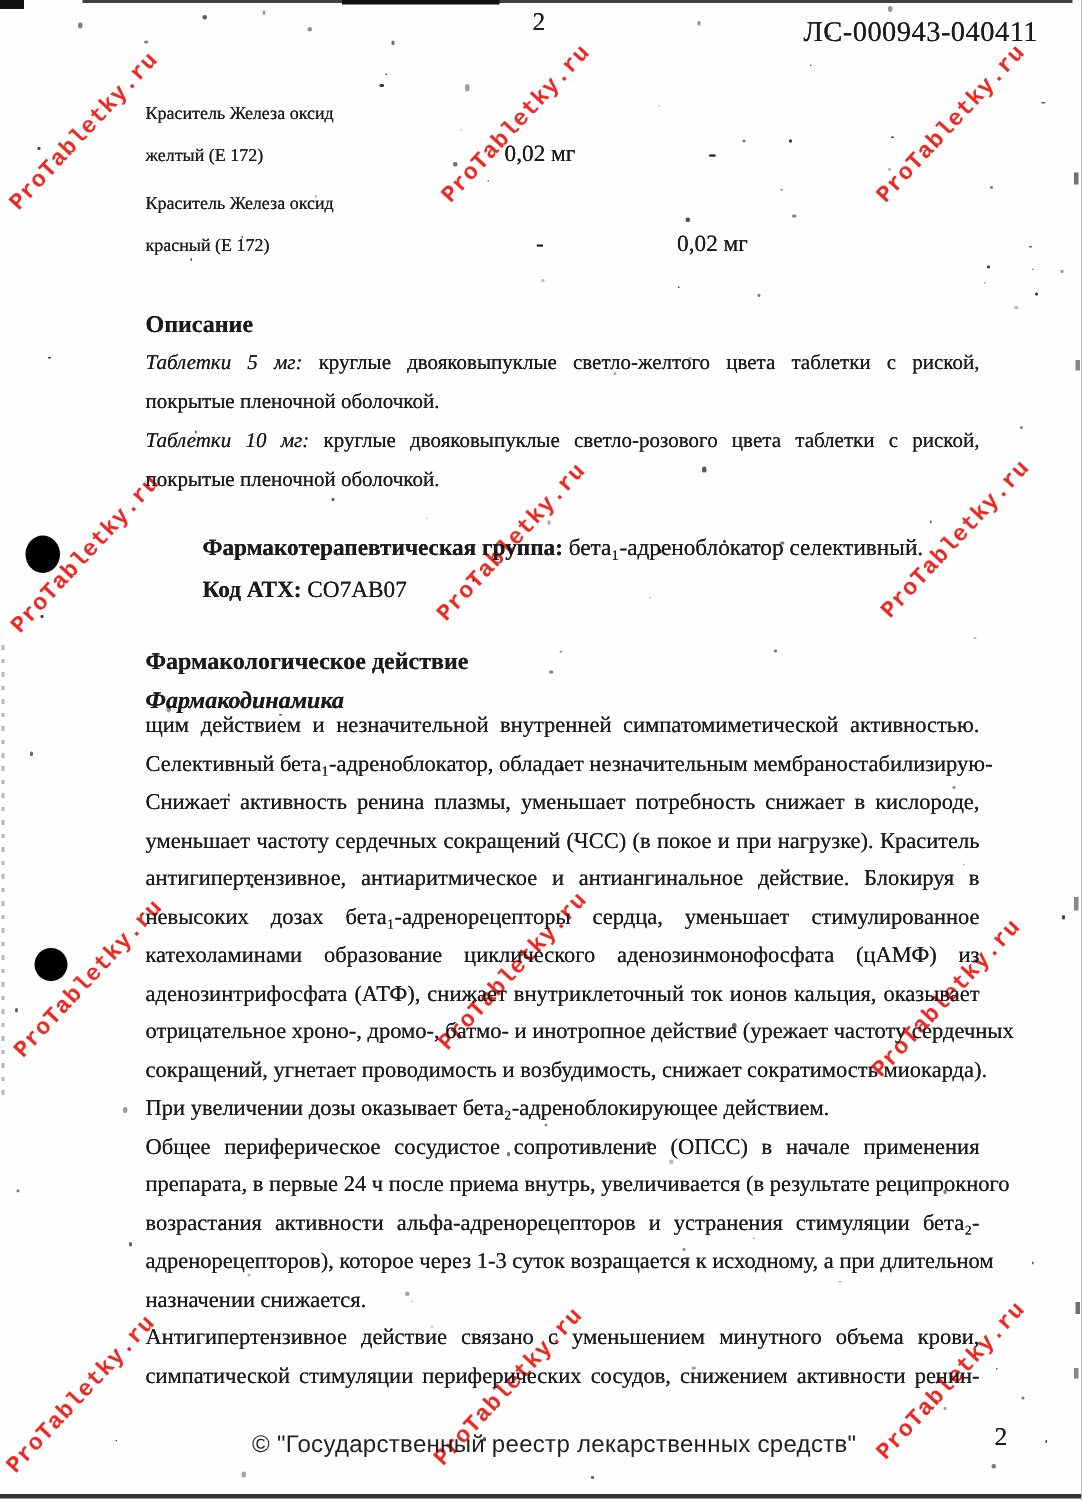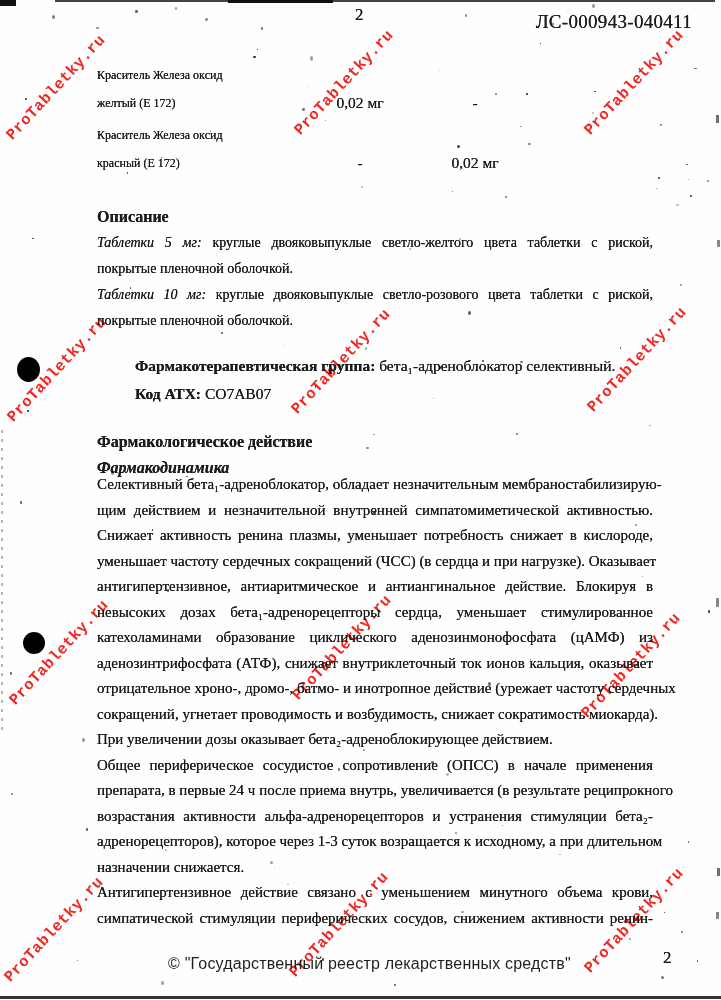--- a/index.html
+++ b/index.html
@@ -114,24 +114,24 @@
     <div class="gline txt"><span class="b">Фармакотерапевтическая группа:</span><span> бета₁-адреноблокатор селективный.</span></div>
   </div>
   <div class="abs flow" style="top:381px;">
     <div class="gline txt"><span class="b">Код АТХ:</span><span> СО7АВ07</span></div>
   </div>
 
   <div class="abs txt sec-head" style="left:97px;top:429px;">Фармакологическое действие</div>
   <div class="abs txt sec-head it" style="left:97px;top:455px;">Фармакодинамика</div>
 
   <div class="abs flow" style="top:472px;">
+    <div class="bline j txt">щим действием и незначительной внутренней симпатомиметической активностью.</div>
     <div class="bline j txt">Селективный бета₁-адреноблокатор, обладает незначительным мембраностабилизирую-</div>
-    <div class="bline j txt">щим действием и незначительной внутренней симпатомиметической активностью.</div>
     <div class="bline j txt">Снижает активность ренина плазмы, уменьшает потребность снижает в кислороде,</div>
-    <div class="bline j txt">уменьшает частоту сердечных сокращений (ЧСС) (в сердца и при нагрузке). Оказывает</div>
+    <div class="bline j txt">уменьшает частоту сердечных сокращений (ЧСС) (в покое и при нагрузке). Краситель</div>
     <div class="bline j txt">антигипертензивное, антиаритмическое и антиангинальное действие. Блокируя в</div>
     <div class="bline j txt">невысоких дозах бета₁-адренорецепторы сердца, уменьшает стимулированное</div>
     <div class="bline j txt">катехоламинами образование циклического аденозинмонофосфата (цАМФ) из</div>
     <div class="bline j txt">аденозинтрифосфата (АТФ), снижает внутриклеточный ток ионов кальция, оказывает</div>
     <div class="bline j txt">отрицательное хроно-, дромо-, батмо- и инотропное действие (урежает частоту сердечных</div>
     <div class="bline txt">сокращений, угнетает проводимость и возбудимость, снижает сократимость миокарда).</div>
     <div class="bline txt">При увеличении дозы оказывает бета₂-адреноблокирующее действием.</div>
     <div class="bline j txt">Общее периферическое сосудистое сопротивление (ОПСС) в начале применения</div>
     <div class="bline j txt">препарата, в первые 24 ч после приема внутрь, увеличивается (в результате реципрокного</div>
     <div class="bline j txt">возрастания активности альфа-адренорецепторов и устранения стимуляции бета₂-</div>

